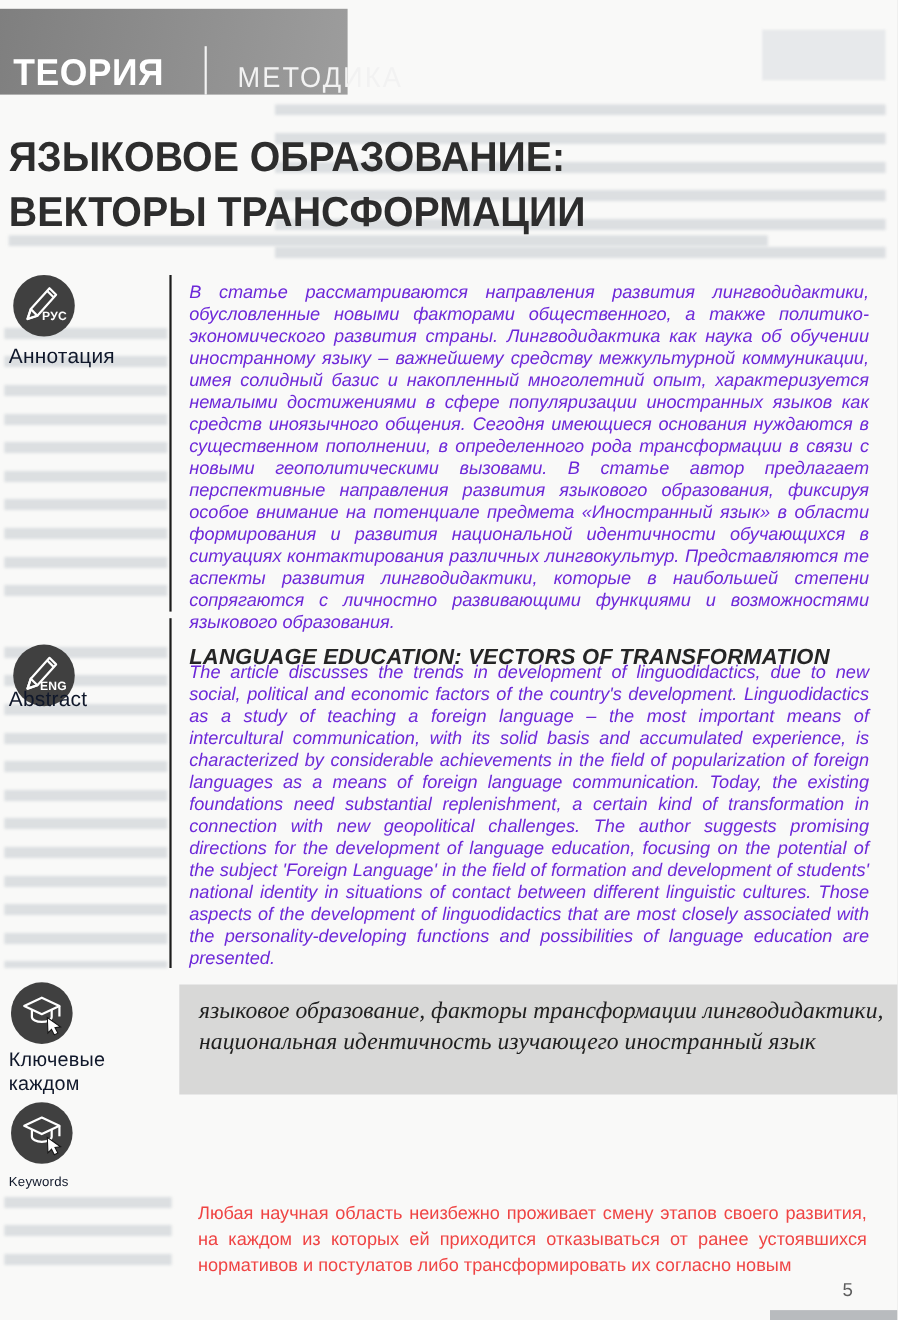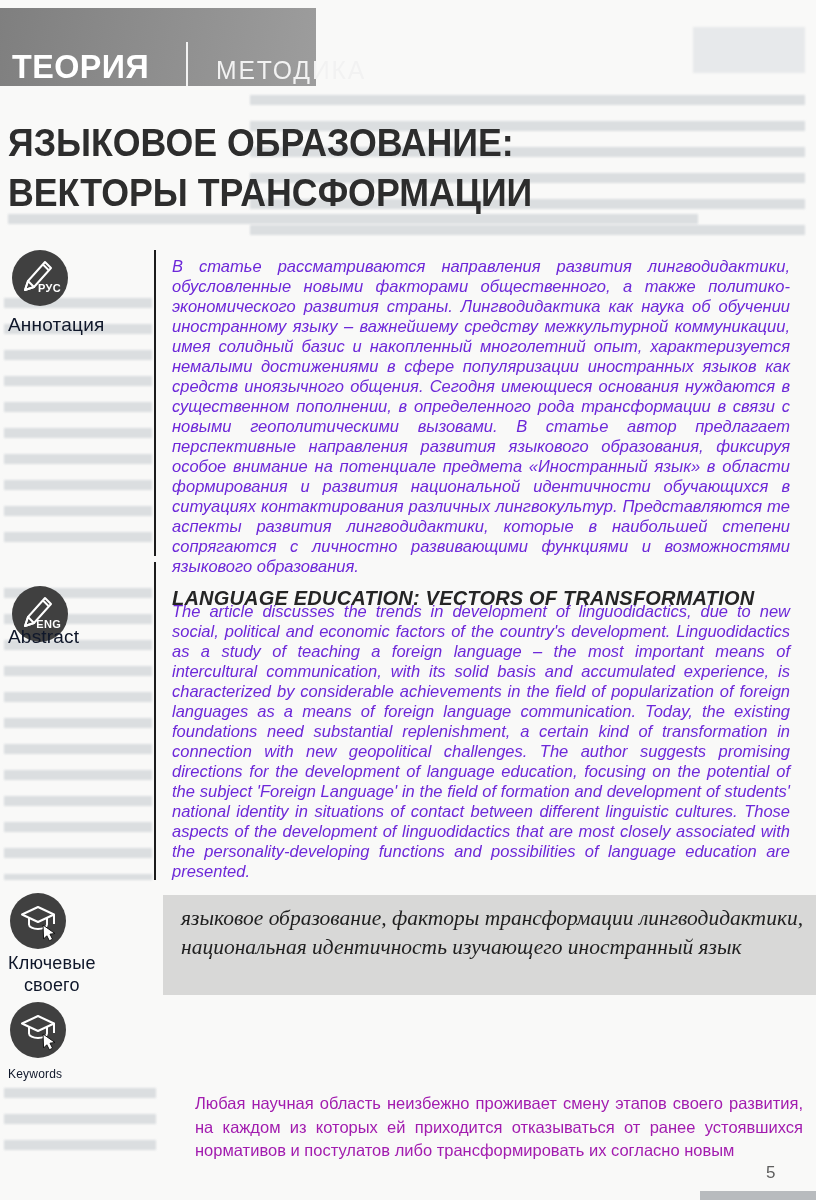--- a/index.html
+++ b/index.html
@@ -58,21 +58,21 @@
   
   .kwbox {
     position:absolute; left:163px; width:754px; box-sizing:border-box;
     background:#d8d8d7; padding:9px 18px 8px 18px;
     font-family:"Liberation Serif", serif; font-style:italic;
     font-size:21.5px; line-height:29px; color:#1f1f1f;
   }
   
   .body-par {
     position:absolute; left:180px; top:1092px; width:608px;
-    font-size:16.5px; line-height:23.5px; color:#a21caf; text-align:justify;margin-left:15px;
+    font-size:16.5px; line-height:23.5px; color:#ef4444; text-align:justify;
   }
   .page-num {
     position:absolute; left:766px; top:1163px;
     font-size:17px; color:#5e5e5e;
   }
   .corner-strip {
     position:absolute; left:700px; top:1191px; width:116px; height:9px;
     background:#b8bbbe;
   }
   
@@ -141,23 +141,23 @@
   <div class="icon-circle" style="left:10px; top:893px;">
     <svg width="56" height="56" viewBox="0 0 56 56">
       <g fill="none" stroke="#ffffff" stroke-width="2" stroke-linejoin="round">
         <path d="M28 14 L44 21.5 L28 29 L12 21.5 Z"></path>
         <path d="M19 25 v6.5 c0 2.5 4 4.5 9 4.5 s9 -2 9 -4.5 V25"></path>
         <path d="M44 21.5 V31"></path>
       </g>
       <path d="M33 32 L45 40.5 L40 41.2 L42.6 46.2 L39.4 47.8 L36.8 42.8 L33.6 46 Z" fill="#ffffff" stroke="#151515" stroke-width="1"></path>
     </svg>
   </div>
-  <div class="side-label" style="top:952px; font-size:18px;text-align:center;">
+  <div class="side-label" style="top:952px; font-size:18px;">
     <div>Ключевые</div>
-    <div>своего</div>
+    <div>каждом</div>
   </div>
   <div class="kwbox" style="top:895px; height:100px;">языковое образование, факторы трансформации лингводидактики, национальная идентичность изучающего иностранный язык</div>
 
   <div class="icon-circle" style="left:10px; top:1002px;">
     <svg width="56" height="56" viewBox="0 0 56 56">
       <g fill="none" stroke="#ffffff" stroke-width="2" stroke-linejoin="round">
         <path d="M28 14 L44 21.5 L28 29 L12 21.5 Z"></path>
         <path d="M19 25 v6.5 c0 2.5 4 4.5 9 4.5 s9 -2 9 -4.5 V25"></path>
         <path d="M44 21.5 V31"></path>
       </g>

